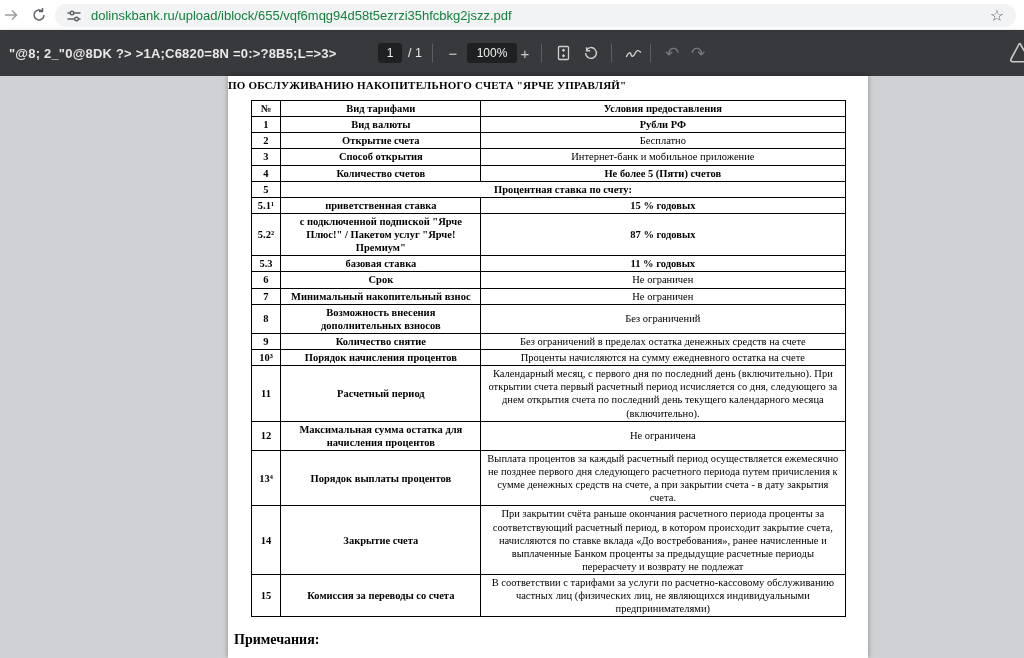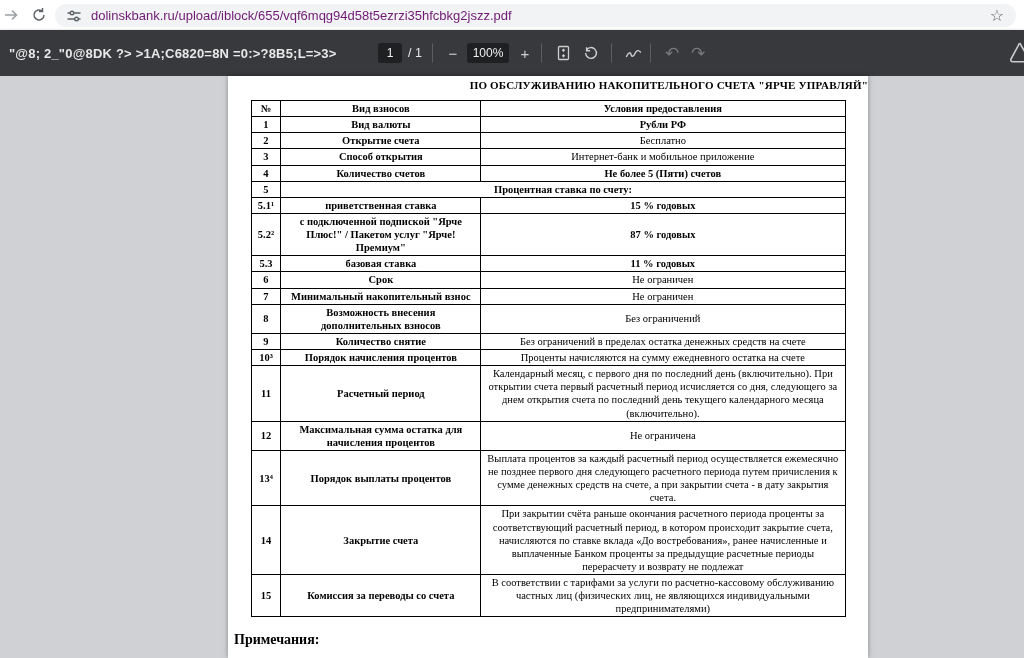--- a/index.html
+++ b/index.html
@@ -8,21 +8,21 @@
 
   
   .topbar { position:relative; width:100%; height:30px; background:#ffffff; }
   .nav-ico { position:absolute; top:4px; width:22px; height:22px; display:flex;
              align-items:center; justify-content:center; color:#5f6368; }
   .fwd { left:0px; color:#9aa0a6; }
   .reload { left:28px; }
   .omnibox { position:absolute; left:55px; right:8px; top:4px; height:23px;
              background:#f1f3f4; border-radius:12px; display:flex; align-items:center; }
   .tune { margin-left:11px; width:16px; height:16px; color:#5f6368; flex:0 0 auto; }
-  .url { margin-left:9px; font-size:13px; color:#701a75; white-space:nowrap;
+  .url { margin-left:9px; font-size:13px; color:#15803d; white-space:nowrap;
          overflow:hidden; flex:1 1 auto; }
   .star { margin-right:10px; width:18px; height:18px; color:#5f6368; flex:0 0 auto;
           font-size:16px; line-height:18px; text-align:center; }
 
   
   .pdfbar { position:relative; width:100%; height:46px; background:#38393c; overflow:hidden;
             box-shadow:0 1px 3px rgba(0,0,0,.4); }
   .pdf-title { position:absolute; left:9px; top:50%; transform:translateY(-50%);
                max-width:330px; overflow:hidden; white-space:nowrap;
                color:#e8e8e8; font-size:13px; font-weight:bold; letter-spacing:.2px; }
@@ -38,21 +38,21 @@
   .pagetotal { position:absolute; top:50%; transform:translateY(-50%);
                color:#e8e8e8; font-size:12.5px; }
   .clipped-ico { position:absolute; right:-9px; top:50%; transform:translateY(-50%);
                  width:26px; height:26px; color:#c9cacc; }
 
   
   .viewer { position:relative; width:100%; height:582px; background:#cfd1d4; }
   .page { position:absolute; left:228px; top:0; width:640px; height:582px;
           background:#ffffff; box-shadow:0 0 5px rgba(0,0,0,.35); overflow:hidden;
           font-family:"Liberation Serif", serif; color:#000; }
-  .doc-heading { margin-top:3px; text-align:right; font-weight:bold; font-size:11px;
+  .doc-heading { margin-top:3px; text-align:left; font-weight:bold; font-size:11px;
                  letter-spacing:.2px; }
 
   table.tariff { border-collapse:collapse; margin:9px auto 0 auto; width:595px;
                  font-size:10.5px; line-height:1.25; }
   table.tariff td, table.tariff th { border:1px solid #000; padding:1px 4px; vertical-align:middle; }
   th.h-num, th.h-op, th.h-cond { font-weight:bold; text-align:center; padding:2px 4px; }
   td.c-num { width:30px; text-align:center; font-weight:bold; white-space:nowrap; }
   td.c-op  { width:200px; text-align:center; font-weight:bold; }
   td.c-cond{ width:365px; text-align:center; font-weight:normal;margin-top:12px; }
   td.c-cond.bold { font-weight:bold; }
@@ -93,21 +93,21 @@
 
 <div class="pdfbar">
   <span class="pdf-title">"@8; 2_"0@8DK ?&gt; &gt;1A;C6820=8N =0:&gt;?8B5;L=&gt;3&gt; AG5B0_/@G5 ...</span>
 
   <span class="darkbox" style="left:378px; width:24px;">1</span>
   <span class="pagetotal" style="left:408px;">/  1</span>
 
   <span class="vsep" style="left:432px;"></span>
 
   <button class="tbtn" style="left:441px;">−</button>
-  <span class="darkbox" style="left:467px; width:42px;">100%</span>
+  <span class="darkbox" style="left:467px; width:50px;">100%</span>
   <button class="tbtn" style="left:513px;">+</button>
 
   <span class="vsep" style="left:541px;"></span>
 
   <button class="tbtn" style="left:551px;">
     <svg width="15" height="16" viewBox="0 0 15 16">
         <g stroke="currentColor" stroke-width="1.3" fill="none">
           <rect x="2.5" y="1.5" width="10" height="13" rx="1"></rect>
           <path d="M7.5 4.5v2.2M6.2 5.6l1.3-1.3 1.3 1.3M7.5 11.5V9.3M6.2 10.4l1.3 1.3 1.3-1.3"></path>
         </g>
@@ -147,21 +147,21 @@
 
     <table class="tariff">
       <colgroup>
           <col style="width:30px">
           <col style="width:200px">
           <col style="width:365px">
         </colgroup>
       <thead>
         <tr>
           <th class="h-num">№</th>
-          <th class="h-op">Вид взносов</th>
+          <th class="h-op">Вид тарифами</th>
           <th class="h-cond">Условия предоставления</th>
         </tr>
       </thead>
       <tbody>
           <tr>
             <td class="c-num">1</td>
             <td class="c-op">Вид валюты</td>
             <td class="c-cond bold">Рубли РФ</td>
           </tr>
           <tr>

